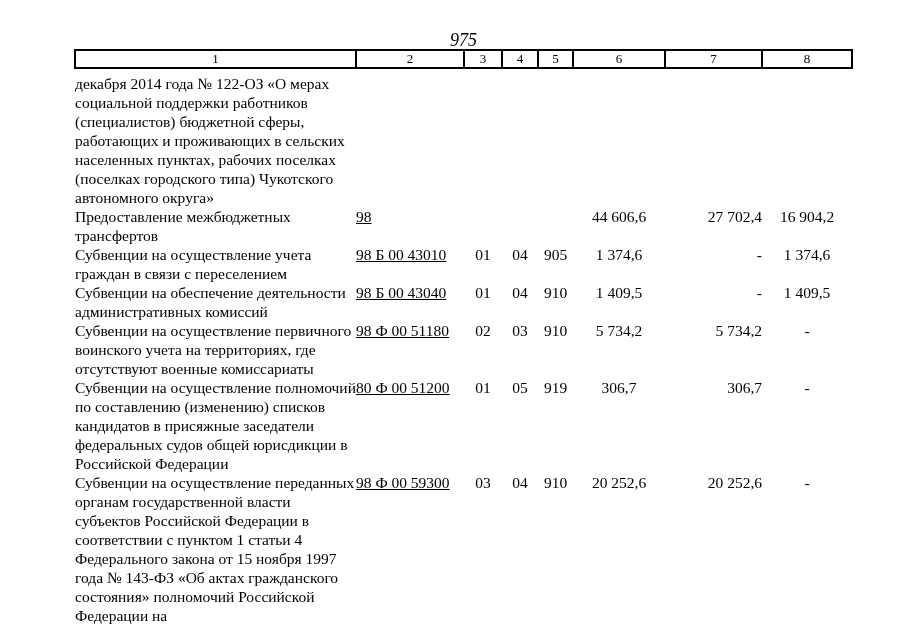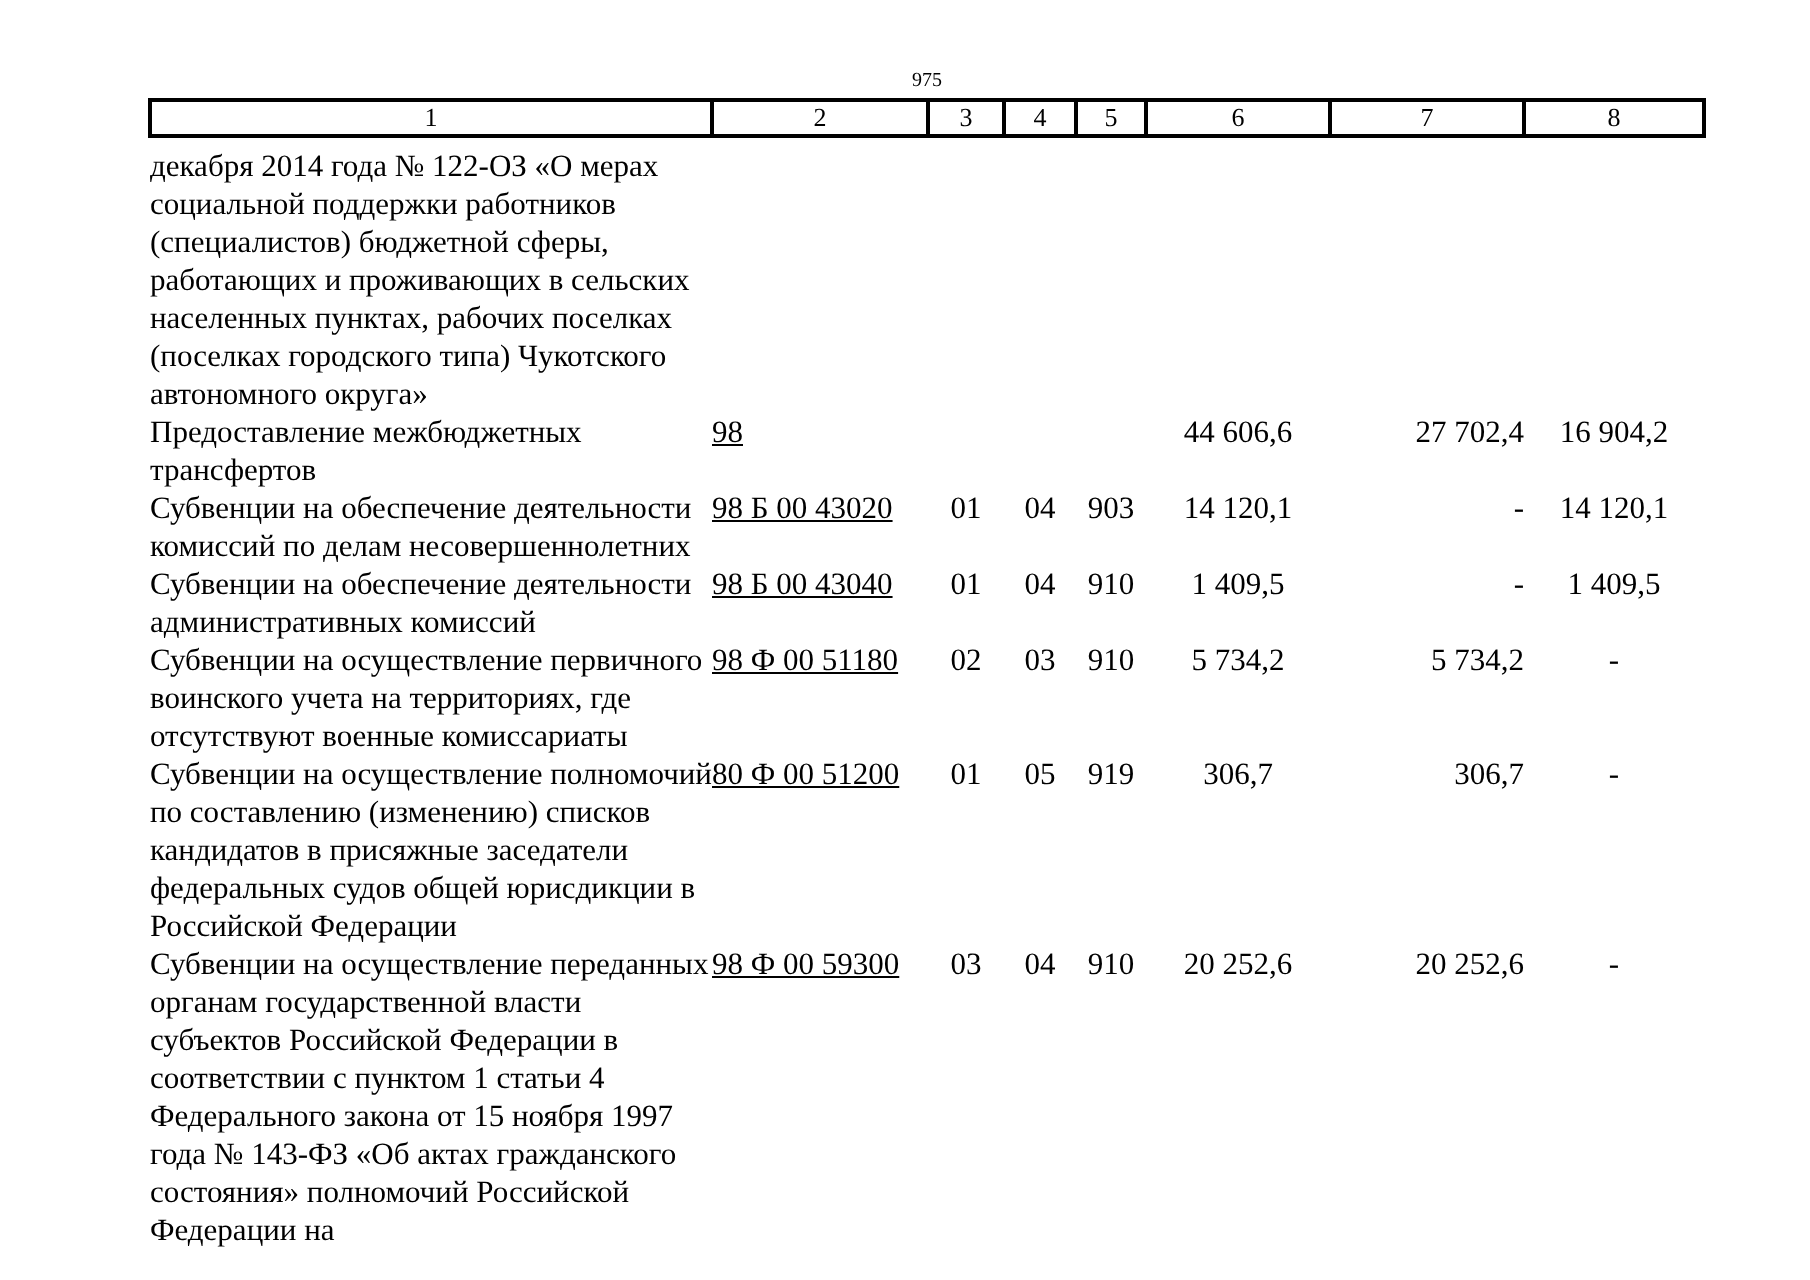--- a/index.html
+++ b/index.html
@@ -17,22 +17,23 @@
     width: 905px;
     height: 640px;
     background: #ffffff;
   }
   .page-number {
     position: absolute;
     top: 33px;
     left: 75px;
     width: 777px;
     text-align: center;
-    font-size: 10px;
+    font-size: 18px;
     line-height: 15px;
+    font-style: italic;
   }
   table.doc-table {
     position: absolute;
     top: 50px;
     left: 75px;
     width: 777px;
     border-collapse: separate;
     border-spacing: 0;
     table-layout: fixed;
   }
@@ -107,28 +108,28 @@
           <td class="c1">Предоставление межбюджетных трансфертов</td>
           <td class="c2">98</td>
           <td class="c3"></td>
           <td class="c4"></td>
           <td class="c5"></td>
           <td class="c6">44 606,6</td>
           <td class="c7">27 702,4</td>
           <td class="c8">16 904,2</td>
         </tr>
         <tr>
-          <td class="c1">Субвенции на обеспечение деятельности комиссий по делам несовершеннолетних</td>
-          <td class="c2">98 Б 00 43020</td>
+          <td class="c1">Субвенции на осуществление учета граждан в связи с переселением</td>
+          <td class="c2">98 Б 00 43010</td>
           <td class="c3">01</td>
           <td class="c4">04</td>
-          <td class="c5">903</td>
-          <td class="c6">14 120,1</td>
+          <td class="c5">905</td>
+          <td class="c6">1 374,6</td>
           <td class="c7">-</td>
-          <td class="c8">14 120,1</td>
+          <td class="c8">1 374,6</td>
         </tr>
         <tr>
           <td class="c1">Субвенции на обеспечение деятельности административных комиссий</td>
           <td class="c2">98 Б 00 43040</td>
           <td class="c3">01</td>
           <td class="c4">04</td>
           <td class="c5">910</td>
           <td class="c6">1 409,5</td>
           <td class="c7">-</td>
           <td class="c8">1 409,5</td>

